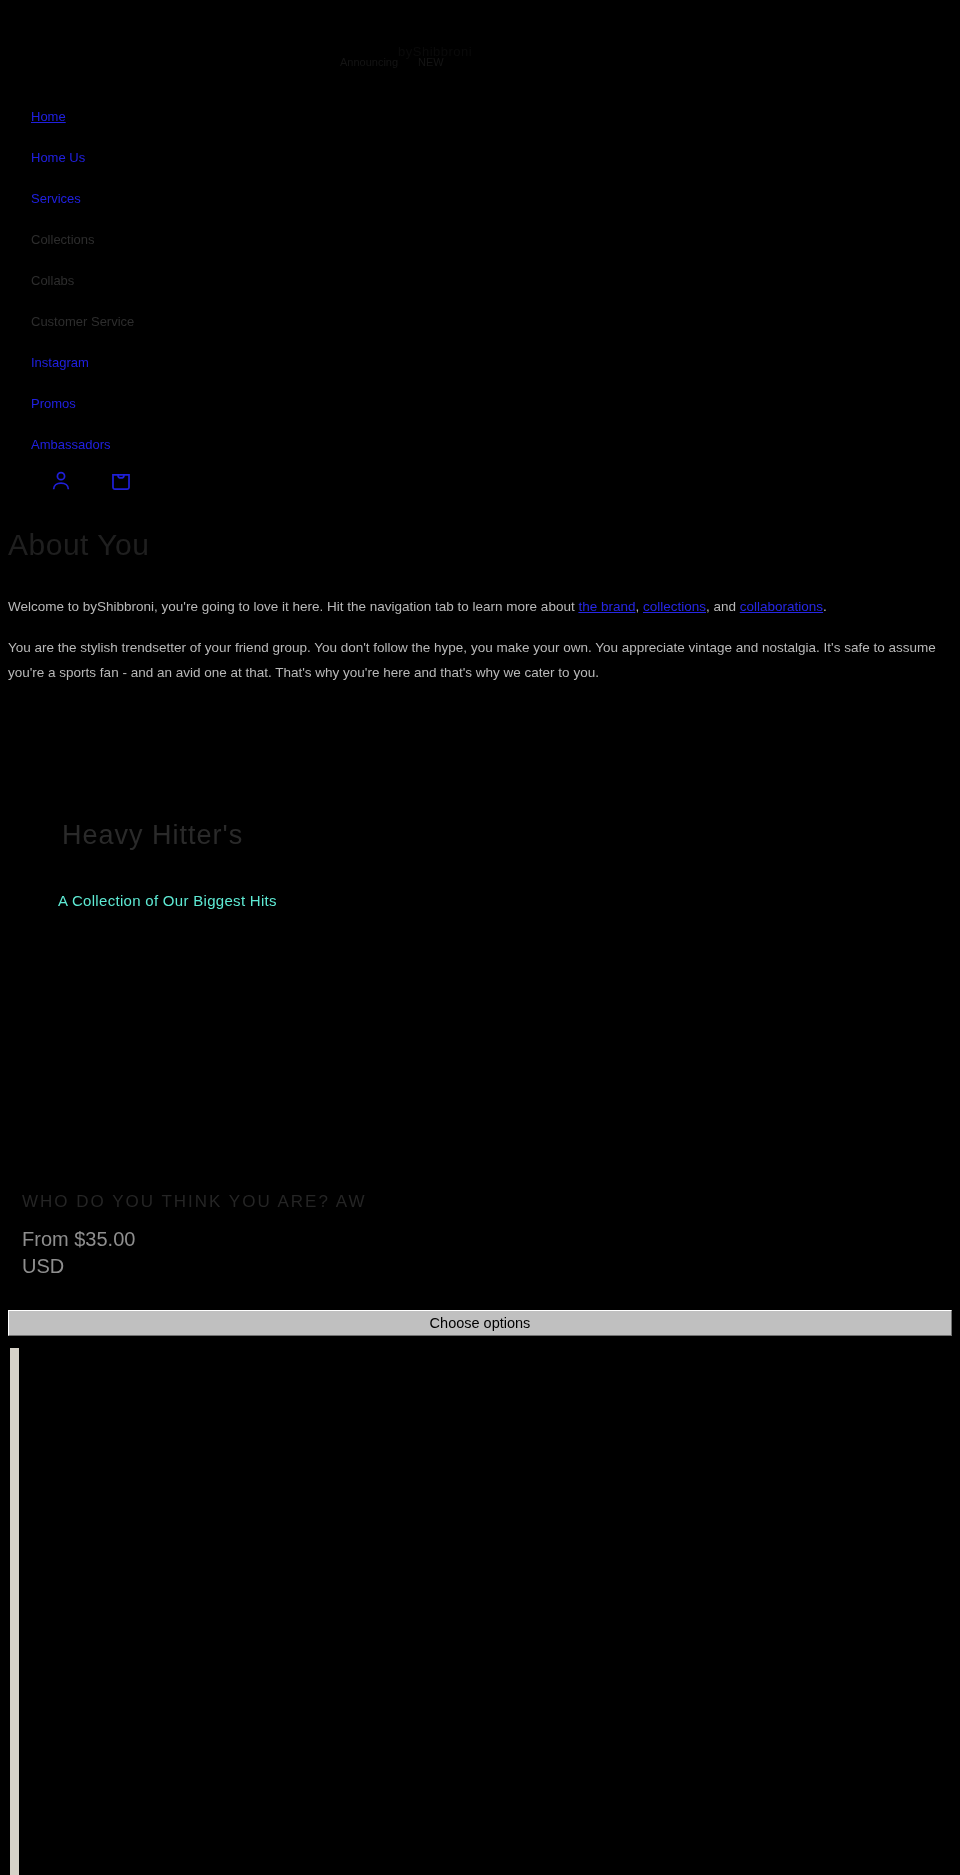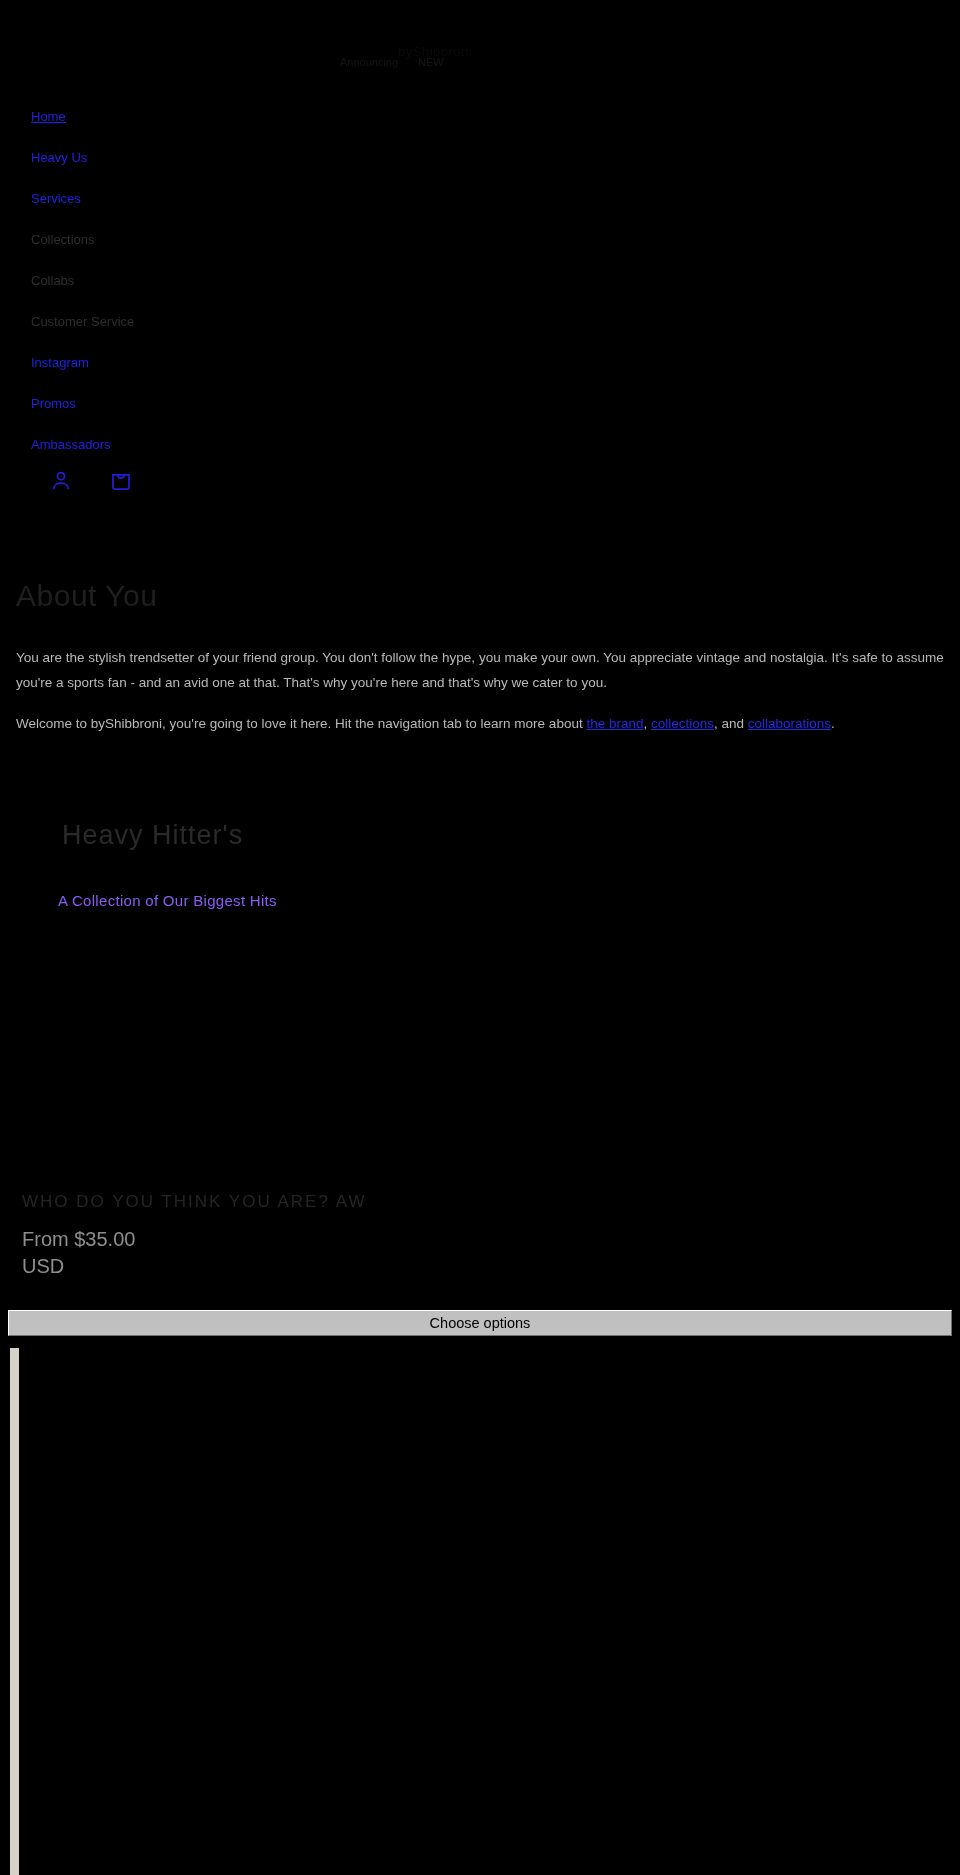--- a/index.html
+++ b/index.html
@@ -95,23 +95,23 @@
     align-items: center;
     justify-content: center;
     cursor: pointer;
   }
   .icon-btn svg { display: block; }
 
   
   .about-section {
     position: absolute;
     left: 0;
-    top: 579px;
-    width: 960px;
-    padding: 0 16px;
+    top: 528px;
+    width: 960px;
+    padding: 0 8px;
     box-sizing: border-box;
   }
   .about-heading {
     font-size: 30px;
     font-weight: 400;
     color: #1f1f1f;
     margin: 0 0 34px 0;
     letter-spacing: 0.5px;
     line-height: 1.1;
   }
@@ -150,21 +150,21 @@
     color: #2a2a2a;
     letter-spacing: 1px;
     white-space: nowrap;
     margin: 0;
   }
   .collection-sub {
     position: absolute;
     left: 58px;
     top: 72px;
     font-size: 15px;
-    color: #8b5cf6;
+    color: #5eead4;
     letter-spacing: 0.3px;
     margin: 0;
     white-space: nowrap;
   }
 
   
   .product-card {
     position: absolute;
     left: 0;
     top: 1192px;
@@ -238,21 +238,21 @@
   <div class="announce-left">Announcing</div>
   <div class="announce-right">NEW</div>
   <div class="brand-name">byShibbroni</div>
 </div>
 
 <ul class="nav-list">
   <li class="nav-item">
     <a class="nav-link underline">Home</a>
   </li>
   <li class="nav-item">
-    <a class="nav-link">Heavy Us</a>
+    <a class="nav-link">Home Us</a>
   </li>
   <li class="nav-item">
     <a class="nav-link">Services</a>
   </li>
   <li class="nav-item">
     <a class="nav-link dim">Collections</a>
   </li>
   <li class="nav-item">
     <a class="nav-link dim">Collabs</a>
   </li>
@@ -280,22 +280,22 @@
   <div class="icon-btn">
     <svg width="26" height="26" viewBox="0 0 24 24" fill="none" stroke="#1f1fd8" stroke-width="1.6">
       <path d="M4.6 6.4h14.8v11.4a1.8 1.8 0 0 1-1.8 1.8H6.4a1.8 1.8 0 0 1-1.8-1.8z"></path>
       <path d="M9.2 6.4a2.8 2.8 0 0 0 5.6 0"></path>
     </svg>
   </div>
 </div>
 
 <div class="about-section">
   <h1 class="about-heading">About You</h1>
+  <p class="about-para"><span>Welcome to byShibbroni, you're going to love it here. Hit the navigation tab to learn more about </span><a class="inline-link">the brand</a><span>, </span><a class="inline-link">collections</a><span>, and </span><a class="inline-link">collaborations</a><span>.</span></p>
   <p class="about-para">You are the stylish trendsetter of your friend group. You don't follow the hype, you  make your own. You appreciate vintage and nostalgia. It's safe to assume you're a sports fan - and an avid one at that. That's why you're here and that's why we cater to you.</p>
-  <p class="about-para"><span>Welcome to byShibbroni, you're going to love it here. Hit the navigation tab to learn more about </span><a class="inline-link">the brand</a><span>, </span><a class="inline-link">collections</a><span>, and </span><a class="inline-link">collaborations</a><span>.</span></p>
 </div>
 
 <div class="collection-block">
   <h2 class="collection-title">Heavy Hitter's</h2>
   <p class="collection-sub">A Collection of Our Biggest Hits</p>
 </div>
 
 <div class="product-card">
   <a class="product-title">WHO DO YOU THINK YOU ARE? AW</a>
   <div class="product-price">From $35.00 USD</div>

